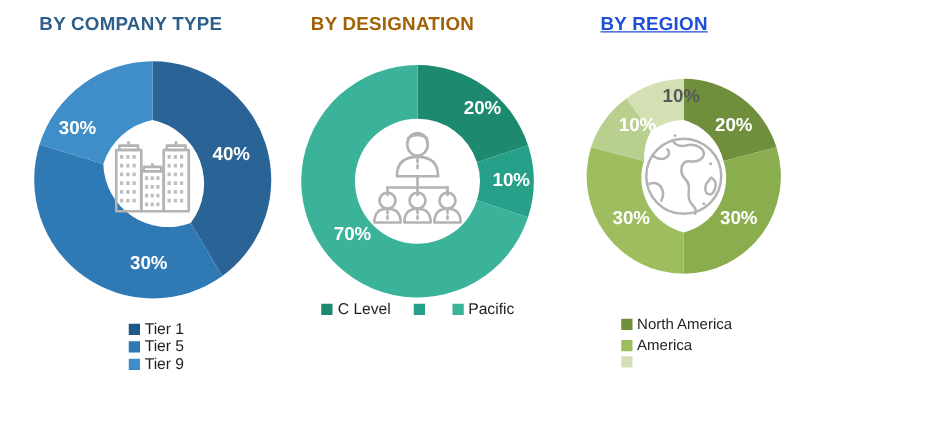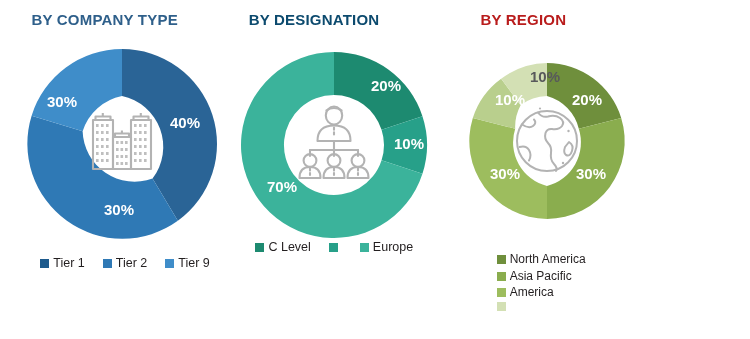--- a/index.html
+++ b/index.html
@@ -15,22 +15,22 @@
 
   .panel-title{
     position:absolute;top:11px;left:0;width:100%;
     text-align:center;
     font-size:15px;
     font-weight:bold;
     letter-spacing:.2px;
     font-family:"Liberation Sans", sans-serif;
   }
   .t-company{color:#2e5f8a;}
-  .t-designation{color:#0c4a6e;}
-  .t-region{color:#b91c1c;}
+  .t-designation{color:#a16207;}
+  .t-region{color:#1d4ed8;text-decoration:underline;}
 
   .chart-wrap{position:absolute;left:0;top:0;width:250px;height:250px;}
   svg{display:block;overflow:visible;}
 
   .slice-label{
     font-family:"Liberation Sans", sans-serif;
     font-size:15px;font-weight:bold;fill:#ffffff;
     text-anchor:middle;dominant-baseline:middle;
   }
 
@@ -150,28 +150,28 @@
               <rect x="125" y="162" width="2.6" height="3"></rect>
           </g>
         </g>
 
         <text class="slice-label" x="185" y="124">40%</text>
         <text class="slice-label" x="119" y="211">30%</text>
         <text class="slice-label" x="62" y="103">30%</text>
       </svg>
     </div>
 
-    <div class="legend-row legend-h" style="top:256px;">
+    <div class="legend-row legend-h" style="top:256px;flex-direction:column;">
       <div class="legend-item">
         <span class="sw" style="background:#1d5a8c"></span>
         <span>Tier 1</span>
       </div>
       <div class="legend-item">
         <span class="sw" style="background:#2f79b5"></span>
-        <span>Tier 2</span>
+        <span>Tier 5</span>
       </div>
       <div class="legend-item">
         <span class="sw" style="background:#3f8dc9"></span>
         <span>Tier 9</span>
       </div>
     </div>
   </div>
 
   <div class="panel">
     <div class="panel-title t-designation">BY DESIGNATION</div>
@@ -228,21 +228,21 @@
     <div class="legend-row legend-h" style="top:240px;">
       <div class="legend-item">
         <span class="sw" style="background:#1d8a70"></span>
         <span>C Level</span>
       </div>
       <div class="legend-item">
         <span class="sw" style="background:#27a089"></span>
       </div>
       <div class="legend-item">
         <span class="sw" style="background:#3bb39b"></span>
-        <span>Europe</span>
+        <span>Pacific</span>
       </div>
     </div>
   </div>
 
   <div class="panel">
     <div class="panel-title t-region">BY REGION</div>
 
     <div class="chart-wrap">
       <svg width="250" height="250" viewBox="0 0 250 250" aria-hidden="true">
 
@@ -291,24 +291,20 @@
         <text class="slice-label" style="fill:#58595b" x="126" y="78">10%</text>
       </svg>
     </div>
 
     <div class="legend-v">
       <div class="legend-item">
         <span class="sw" style="background:#6f8f3c"></span>
         <span>North America</span>
       </div>
       <div class="legend-item">
-        <span class="sw" style="background:#8aad4e"></span>
-        <span>Asia Pacific</span>
-      </div>
-      <div class="legend-item">
         <span class="sw" style="background:#9dbd5e"></span>
         <span>America</span>
       </div>
       <div class="legend-item">
         <span class="sw" style="background:#d3e0b4"></span>
       </div>
     </div>
   </div>
 
 </div>

